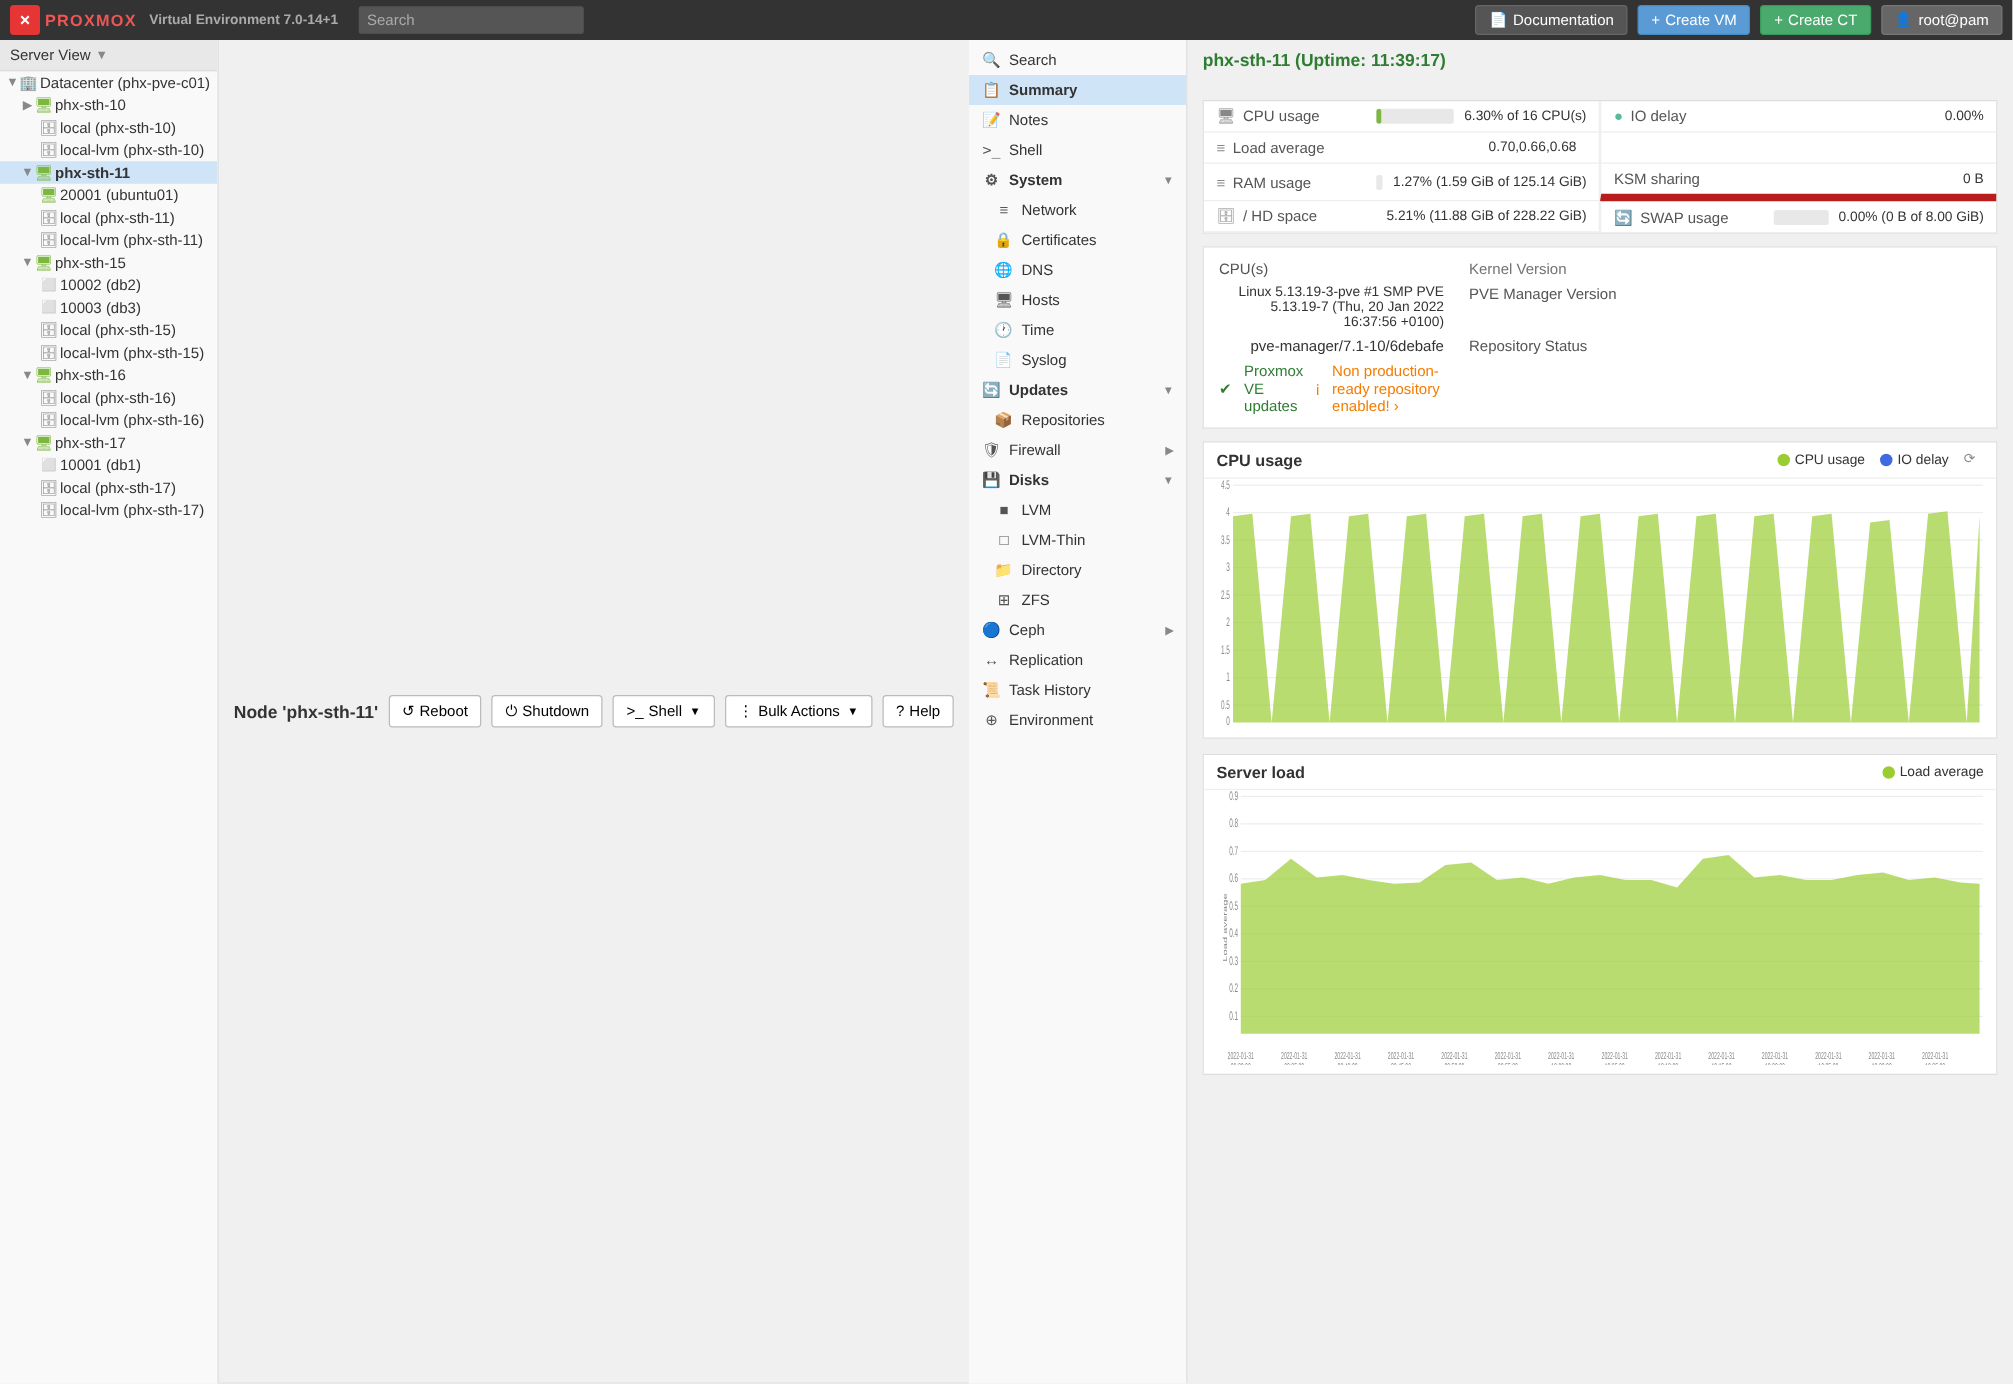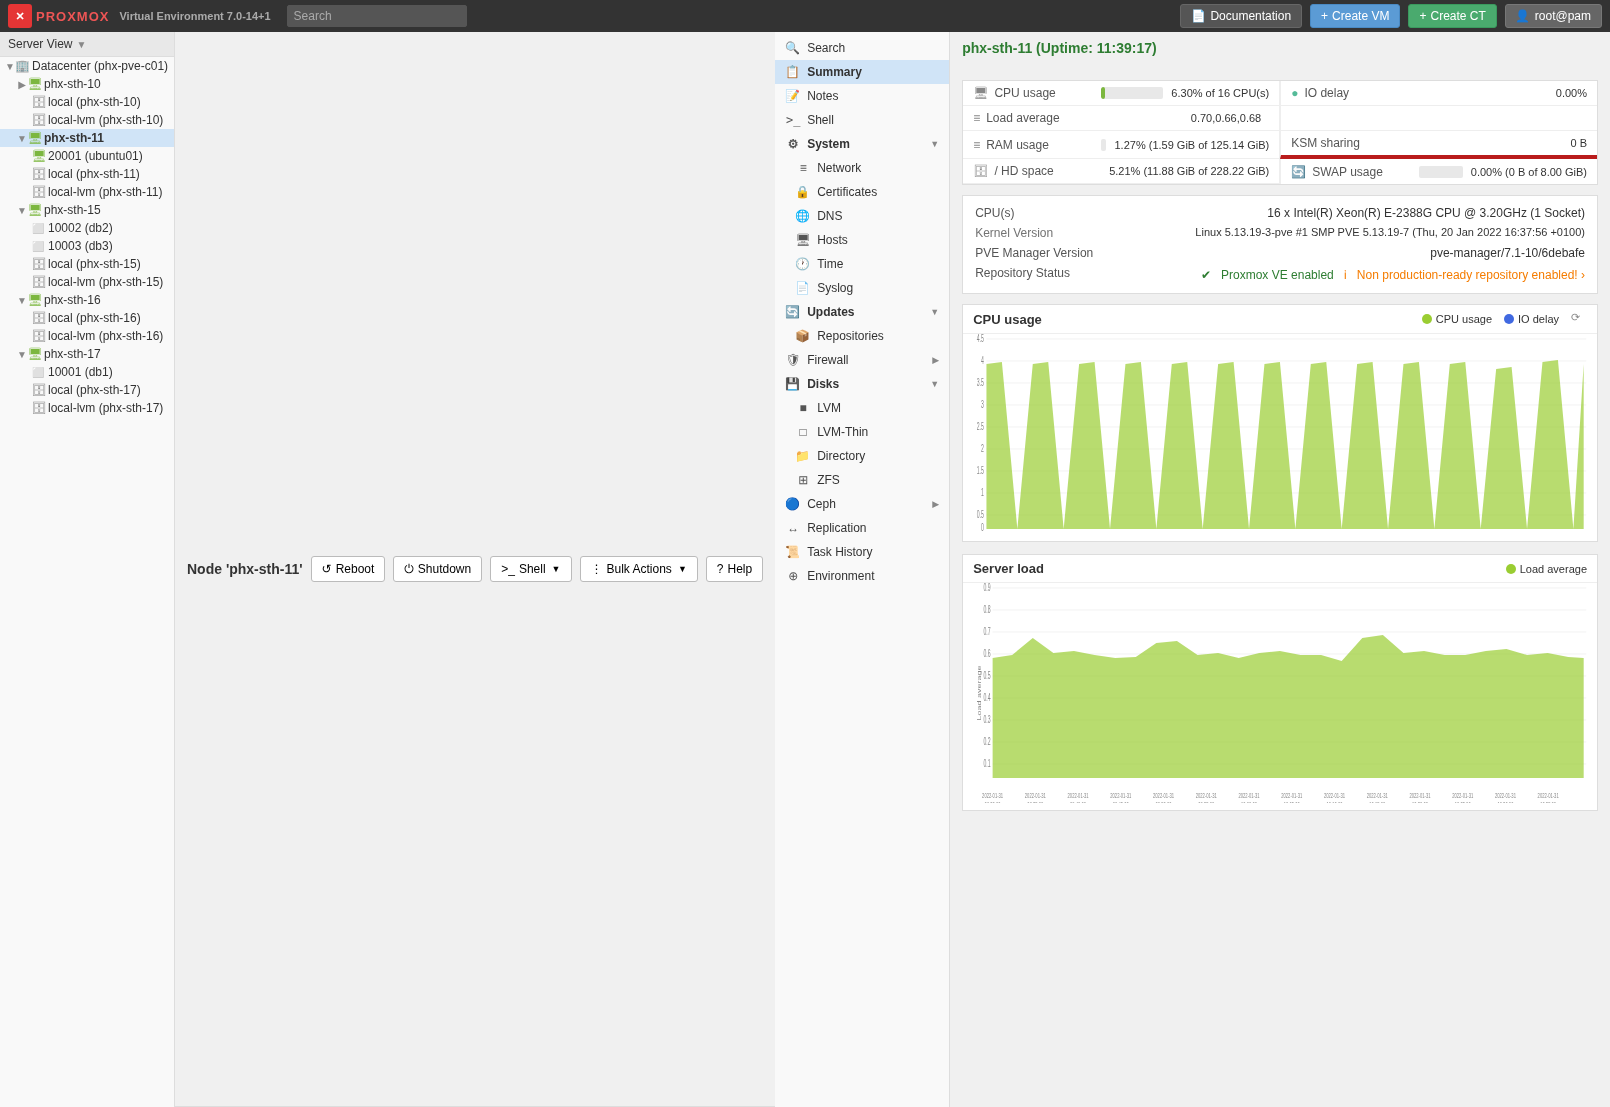--- a/index.html
+++ b/index.html
@@ -394,21 +394,21 @@
               <span class="stat-label">
                 <span style="color:#888;">≡</span>
                 <span>RAM usage</span>
               </span>
               <div class="stat-bar-container">
                 <div class="stat-bar" style="width:1.27%;"></div>
               </div>
               <span class="stat-value">1.27% (1.59 GiB of 125.14 GiB)</span>
             </div>
 
-            <div class="stat-row stat-right" style="border-bottom:4px solid #b91c1c;">
+            <div class="stat-row stat-right" style="border-bottom:6px solid #b91c1c;">
               <span class="stat-label">
                 <span>KSM sharing</span>
               </span>
               <span class="stat-value" style="margin-left:auto;">0 B</span>
             </div>
 
             <div class="stat-row" style="border-right:1px solid #eee;">
               <span class="stat-label">
                 <span style="color:#888;">🗄</span>
                 <span>/ HD space</span>
@@ -427,29 +427,28 @@
               <div class="stat-bar-container">
                 <div class="stat-bar" style="width:0%;"></div>
               </div>
               <span class="stat-value">0.00% (0 B of 8.00 GiB)</span>
             </div>
           </div>
 
           <div style="background:#fff;border:1px solid #ddd;padding:8px 12px;margin-bottom:10px;">
             <div style="display:grid;grid-template-columns:180px 1fr;gap:2px 20px;">
               <span style="color:#555;padding:2px 0;">CPU(s)</span>
-              <span style="padding:2px 0;text-align:right;">16 x Intel(R) Xeon(R) E-2388G CPU @ 3.20GHz (1 Socket)</span>
               <span style="color:#737373;padding:2px 0;">Kernel Version</span>
               <span style="padding:2px 0;text-align:right;font-size:11px;">Linux 5.13.19-3-pve #1 SMP PVE 5.13.19-7 (Thu, 20 Jan 2022 16:37:56 +0100)</span>
               <span style="color:#555;padding:2px 0;">PVE Manager Version</span>
               <span style="padding:2px 0;text-align:right;">pve-manager/7.1-10/6debafe</span>
               <span style="color:#555;padding:2px 0;">Repository Status</span>
               <div style="padding:2px 0;display:flex;align-items:center;justify-content:flex-end;gap:10px;">
                 <span style="color:#2e7d32;">✔</span>
-                <span style="color:#2e7d32;">Proxmox VE enabled</span>
+                <span style="color:#2e7d32;">Proxmox VE updates</span>
                 <span style="color:#f57c00;">ℹ</span>
                 <span style="color:#f57c00;">Non production-ready repository enabled! ›</span>
               </div>
             </div>
           </div>
 
           <div class="chart-section">
             <div class="chart-header">
               <span class="chart-title">CPU usage</span>
               <div class="chart-legend">

